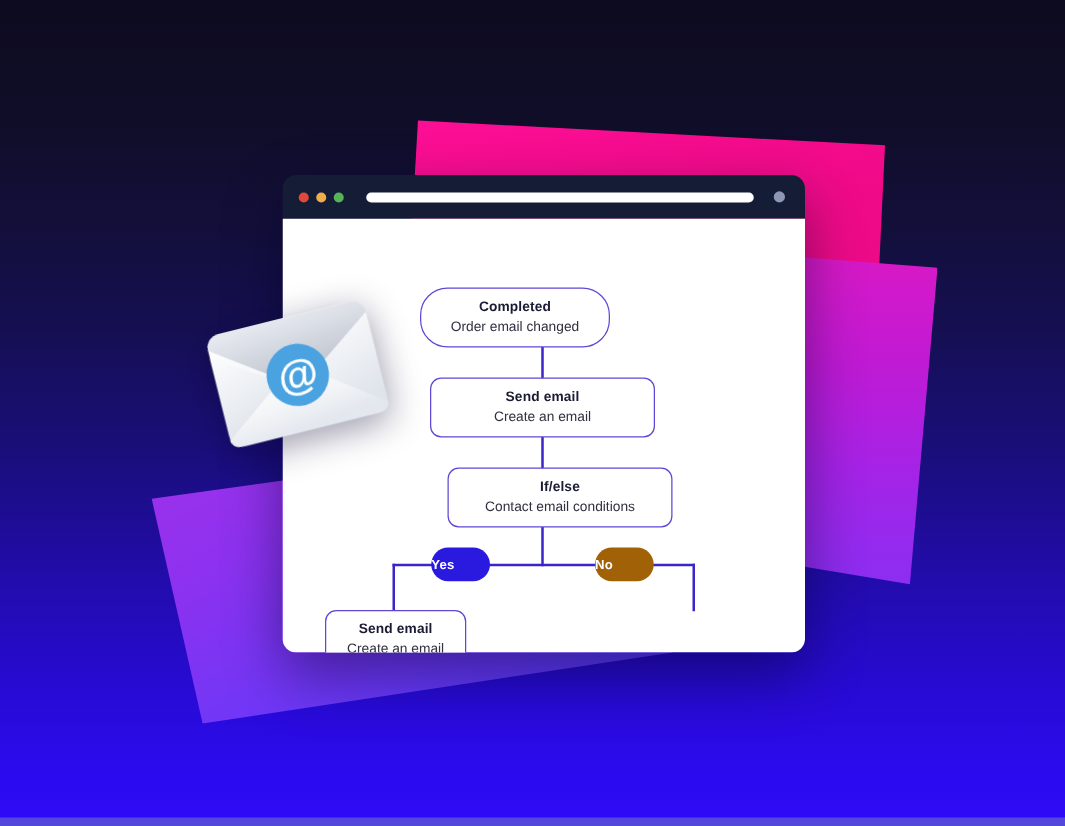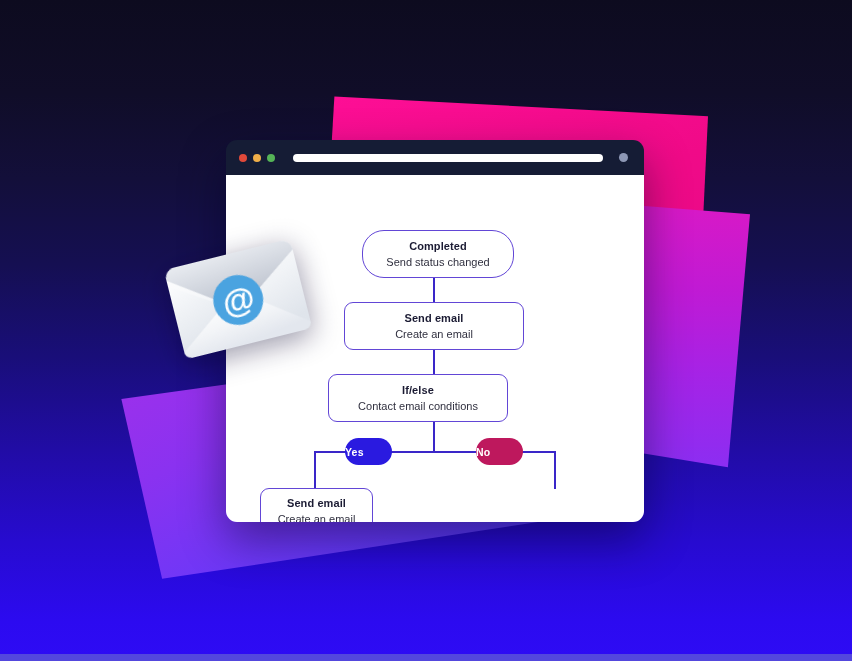--- a/index.html
+++ b/index.html
@@ -159,23 +159,23 @@
     font-weight: bold;
     color: #1b1b33;
     letter-spacing: .1px;
   }
   .node .node-sub {
     font-size: 11px;
     color: #30303f;
     margin-top: 2px;
   }
 
-  #node-completed { left: 136px; top:  55px; width: 152px; height: 48px; border-radius: 22px; }
+  #node-completed { left: 110px; top:  55px; width: 152px; height: 48px; border-radius: 22px; }
   #node-send-1    { left: 118px; top: 127px; width: 180px; height: 48px; }
-  #node-ifelse    { left: 102px; top: 199px; width: 180px; height: 48px; }
+  #node-ifelse    { left: 132px; top: 199px; width: 180px; height: 48px; }
   #node-send-2    { left:  34px; top: 313px; width: 113px; height: 46px; }
   #node-delay     { left: 273px; top: 313px; width: 113px; height: 46px; }
 
   
   #node-send-2, #node-delay { top: 313px; }
 
   
   .pill {
     position: absolute;
     height: 27px;
@@ -191,21 +191,21 @@
   #pill-yes {
     left: 119px;
     top: 263px;
     width: 47px;
     background: #2a1ae0;
   }
   #pill-no {
     left: 250px;
     top: 263px;
     width: 47px;
-    background: #be185d;
+    background: #a16207;
   }
 
   
   #envelope {
     position: absolute;
     left: 170px;
     top: 248px;
     width: 136px;
     height: 102px;
     transform: rotate(-14deg);
@@ -248,21 +248,21 @@
           <line x1="89" y1="277" x2="329" y2="277"></line>
 
           <line x1="89" y1="277" x2="89" y2="313"></line>
 
           <line x1="329" y1="277" x2="329" y2="313"></line>
         </g>
       </svg>
 
       <div class="node" id="node-completed">
         <div class="node-title">Completed</div>
-        <div class="node-sub">Send status changed</div>
+        <div class="node-sub">Order email changed</div>
       </div>
 
       <div class="node" id="node-send-1">
         <div class="node-title">Send email</div>
         <div class="node-sub">Create an email</div>
       </div>
 
       <div class="node" id="node-ifelse">
         <div class="node-title">If/else</div>
         <div class="node-sub">Contact email conditions</div>

